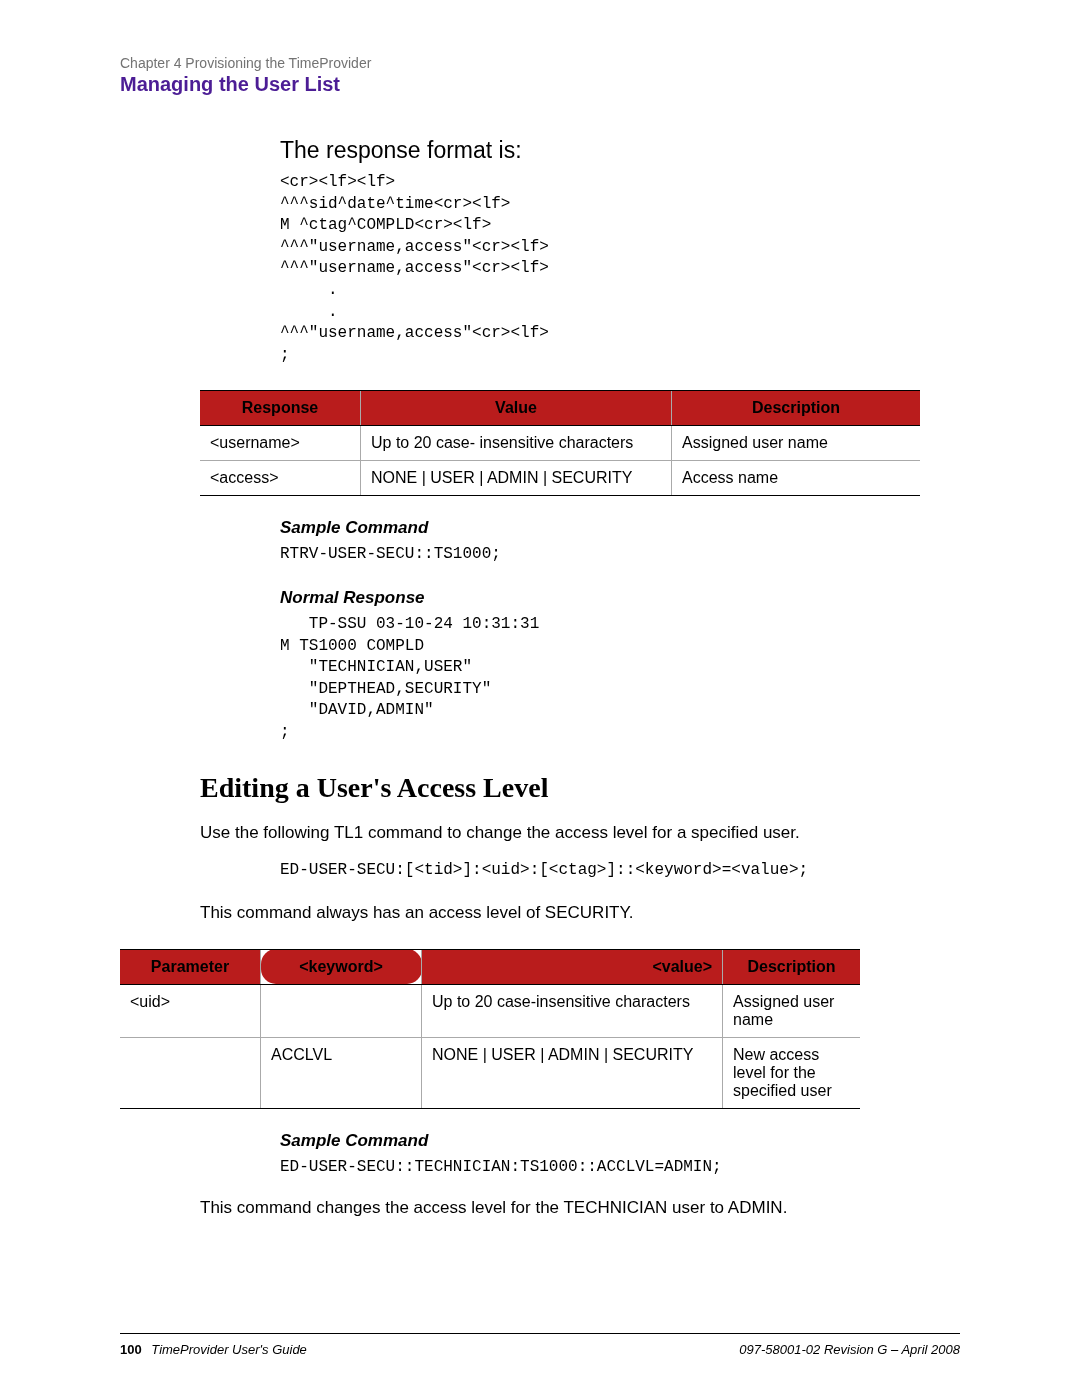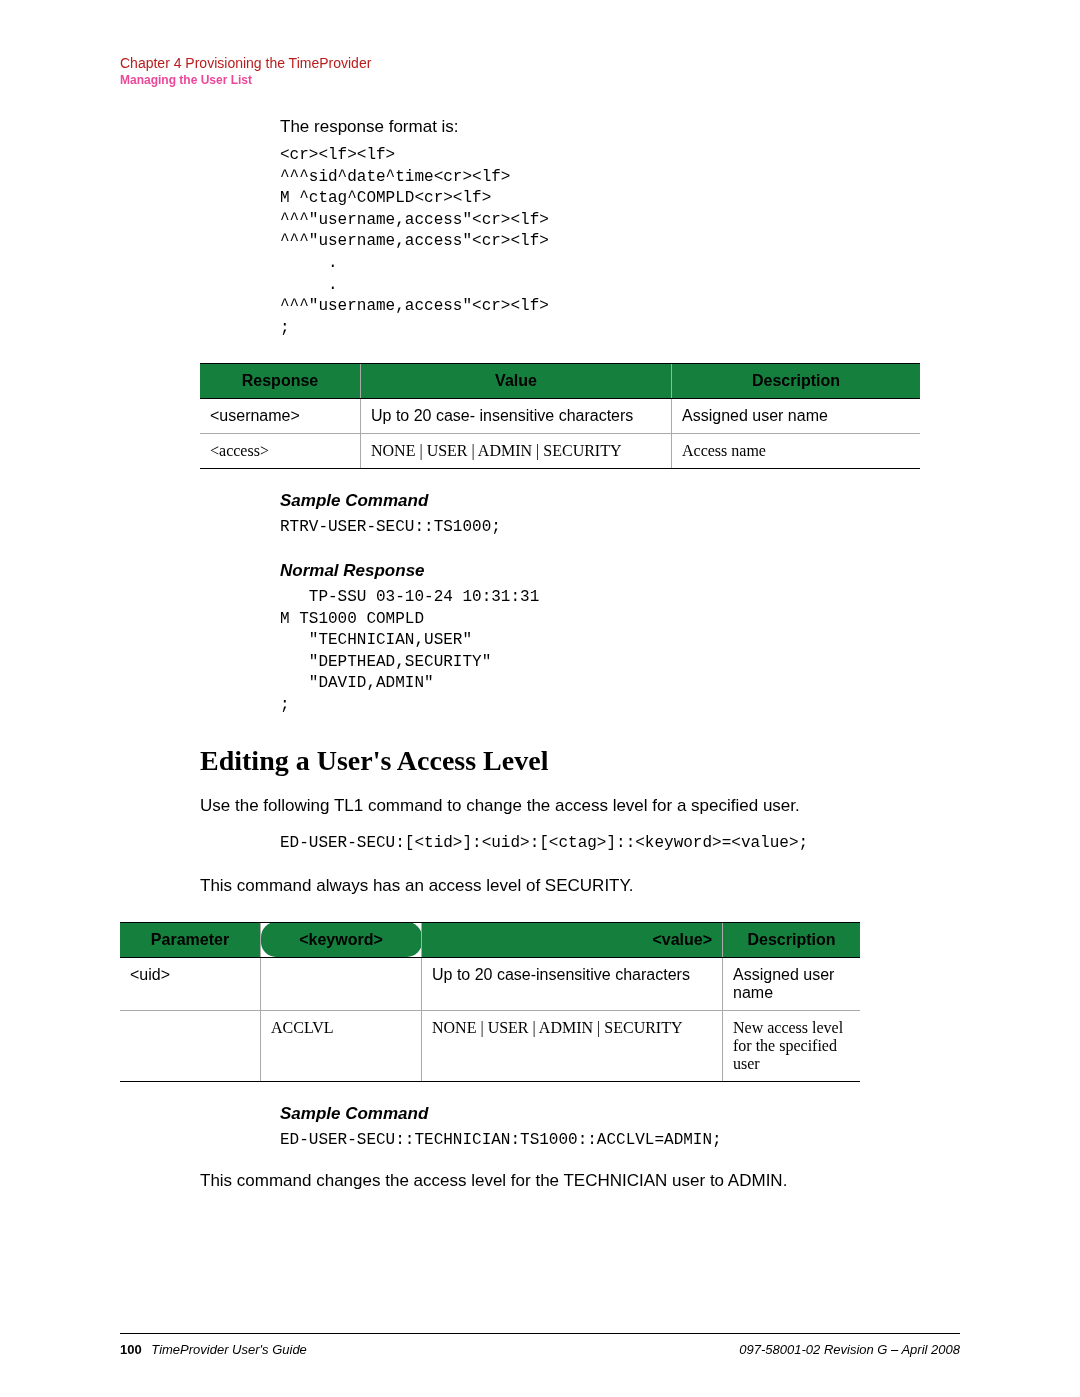--- a/index.html
+++ b/index.html
@@ -12,67 +12,67 @@
   .page {
     width: 1080px;
     min-height: 1397px;
     margin: 0 auto;
     padding: 55px 120px 40px 120px;
     box-sizing: border-box;
     position: relative;
   }
   .chapter-header {
     font-size: 14px;
-    color: #b91c1c;
+    color: #737373;
     margin-bottom: 2px;
   }
   .section-header {
-    font-size: 12px;
-    font-weight: bold;
-    color: #ec4899;
-    margin-bottom: 30px;
+    font-size: 20px;
+    font-weight: bold;
+    color: #4c1d95;
+    margin-bottom: 41px;
   }
   .indented-block {
     margin-left: 160px;
   }
   .response-intro {
-    font-size: 17px;
+    font-size: 23px;
     margin-bottom: 8px;
   }
   .monospace {
     font-family: "Courier New", Courier, monospace;
     font-size: 16px;
     white-space: pre;
     line-height: 1.35;
   }
   table {
     border-collapse: collapse;
     margin: 24px 0 20px 80px;
     font-size: 16px;
     width: 720px;
   }
   th {
-    background: #15803d;
+    background: #b91c1c;
     font-weight: bold;
     padding: 8px 10px;
     border-top: 1.5px solid #000;
     border-bottom: 1.5px solid #000;
     border-left: 1px solid #aaa;
     text-align: center;
   }
   th:first-child { border-left: none; }
   td {
     padding: 8px 10px;
     border-bottom: 1px solid #aaa;
     border-left: 1px solid #aaa;
     text-align: left;
     vertical-align: top;
   }
   td:first-child { border-left: none; }
-  tbody tr:last-child td { border-bottom: 1.5px solid #000; font-family: Liberation Serif, serif; }
+  tbody tr:last-child td { border-bottom: 1.5px solid #000; }
   .subheading {
     font-weight: bold;
     font-style: italic;
     font-size: 17px;
     margin-top: 22px;
     margin-bottom: 6px;
   }
   h2.section-title {
     font-family: Georgia, "Times New Roman", serif;
     font-size: 28px;

